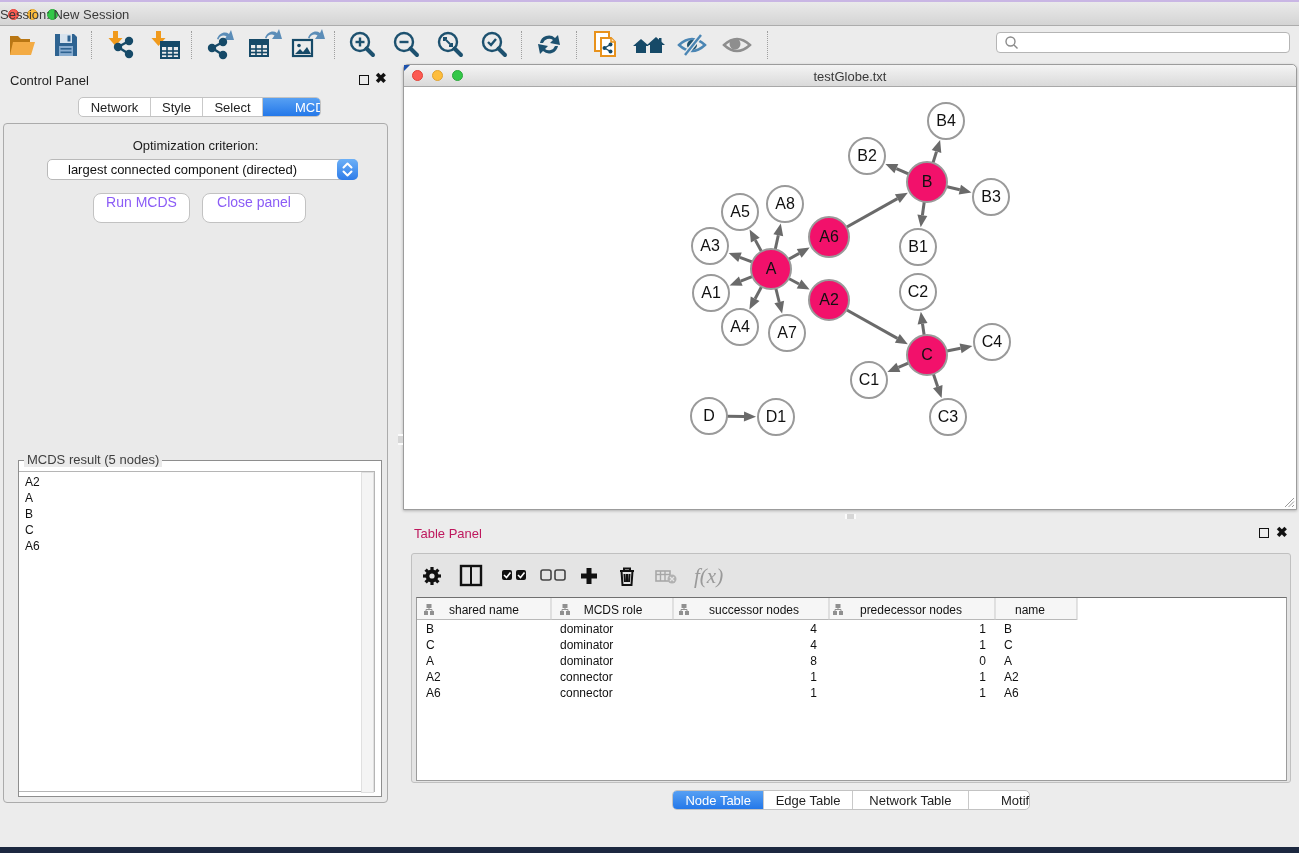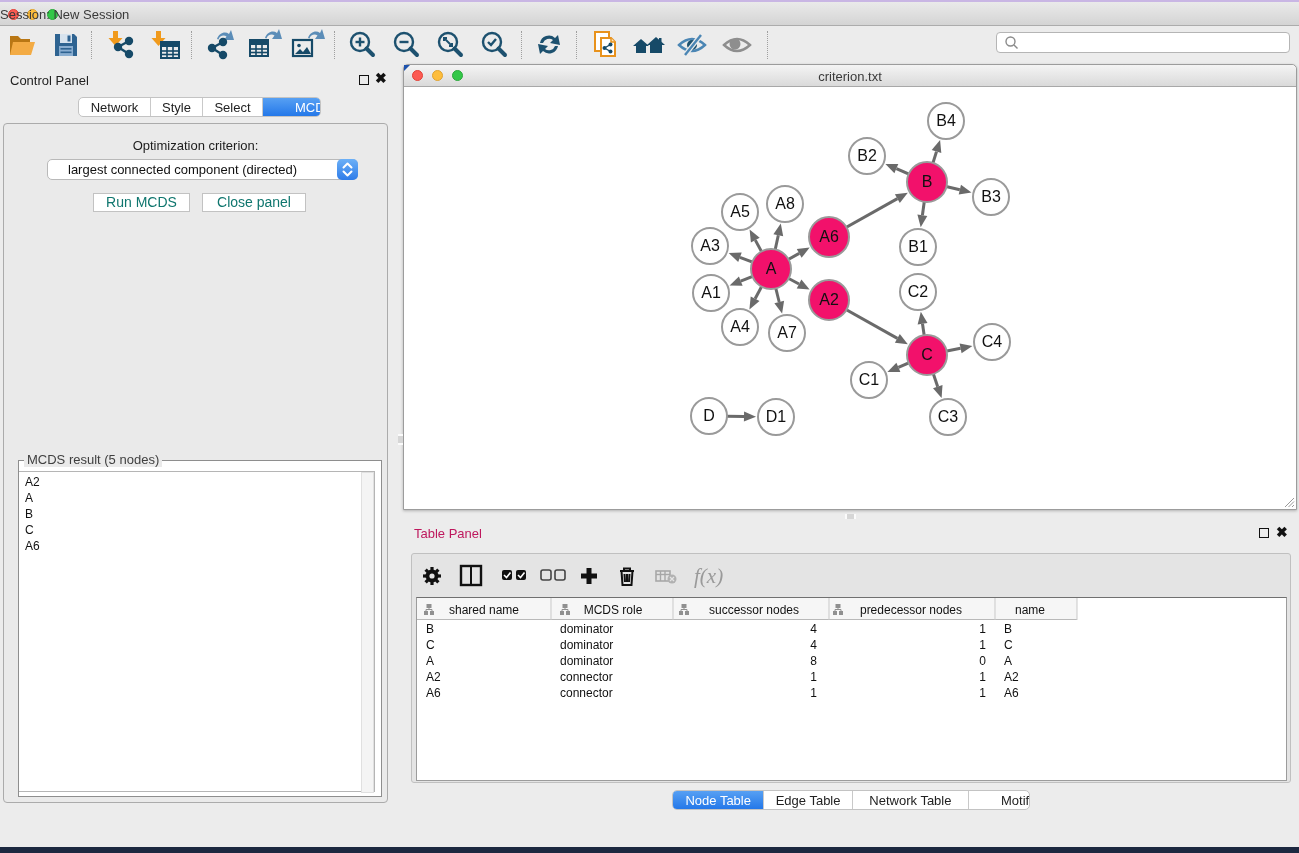--- a/index.html
+++ b/index.html
@@ -30,22 +30,22 @@
 .seg.sel { background:linear-gradient(#57a0f3,#2478e9); color:#fff; }
 #cpbody { position:absolute; left:3px; top:59px; width:385px; height:680px;
   border:1px solid #ababab; border-radius:4px; background:#eaeaea; }
 #optlabel { position:absolute; left:0; top:14px; width:100%; text-align:center;
   font-size:13px; color:#1c1c1c; }
 #selbox { position:absolute; left:43px; top:35px; width:311px; height:21px; background:#fff;
   border:1px solid #b9b9b9; border-radius:5px; font-size:13px; color:#111;
   line-height:19px; padding-left:20px; }
 #selbox .spin { position:absolute; right:-1px; top:-1px; width:21px; height:21px;
   border-radius:5px; background:linear-gradient(#6cb0f7,#2e7ce9); }
-.btn { position:absolute; height:19px; background:#fff; border:1px solid #c2c2c2;
-  border-radius:0; font-size:14px; color:#0f766e; text-align:center; line-height:17px; }
+.btn { position:absolute; height:30px; background:#fff; border:1px solid #c2c2c2;
+  border-radius:8px; font-size:14px; color:#8b5cf6; text-align:center; line-height:17px; }
 #mcdsbox { position:absolute; left:14px; top:336px; width:364px; height:337px;
   border:1px solid #8e8e8e; background:#fff; }
 #mcdsbox .lbl { position:absolute; left:5px; top:-9px; background:#eaeaea; padding:0 3px;
   font-size:13px; color:#404040; }
 #mcdslist { position:absolute; left:0px; top:10px; width:356px; height:321px; background:#fff;
   border:1px solid #b5b5b5; border-left:none; }
 #mcdslist .items { position:absolute; left:6px; top:2px; font-size:12px; color:#111; line-height:16px; }
 #mcdslist .track { position:absolute; right:0px; top:0px; width:13px; height:321px;
   background:#f4f4f4; border:1px solid #e0e0e0; }
 
@@ -266,21 +266,21 @@
     </div>
   </div>
   <div id="nw">
     <svg style="position:absolute; left:0; top:0; z-index:5;" width="6" height="6" viewBox="0 0 6 6">
           <polygon points="0,0 6,0 0,6" fill="#1d52ad"></polygon>
         </svg>
     <div id="nwtitle">
       <div class="tl t1"></div>
           <div class="tl t2"></div>
           <div class="tl t3"></div>
-      <div class="title">criterion.txt</div>
+      <div class="title">testGlobe.txt</div>
     </div>
     <svg id="graph" width="893" height="423" viewBox="0 0 893 423" style="position:absolute; left:0; top:22px;" font-family="Liberation Sans, sans-serif">
       <g transform="translate(-404,-87)">
             <g stroke="#6a6a6a" stroke-width="3" fill="#6a6a6a">
 <line x1="771" y1="269" x2="755.3" y2="240.1"></line>
 <polygon stroke="none" points="749.6,229.6 759.7,237.7 750.9,242.5"></polygon>
 <line x1="771" y1="269" x2="778.3" y2="235.3"></line>
 <polygon stroke="none" points="780.8,223.6 783.2,236.3 773.4,234.2"></polygon>
 <line x1="771" y1="269" x2="739.9" y2="257.3"></line>
 <polygon stroke="none" points="728.7,253.1 741.7,252.6 738.2,262.0"></polygon>

